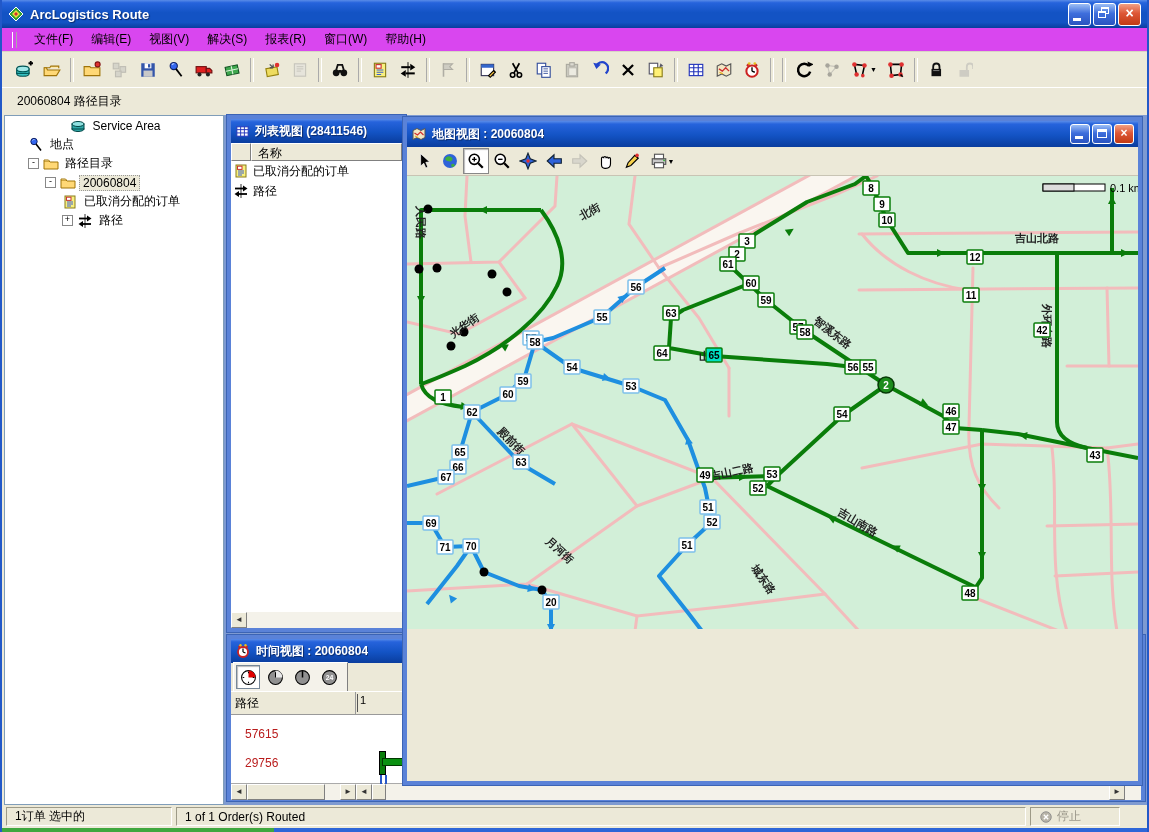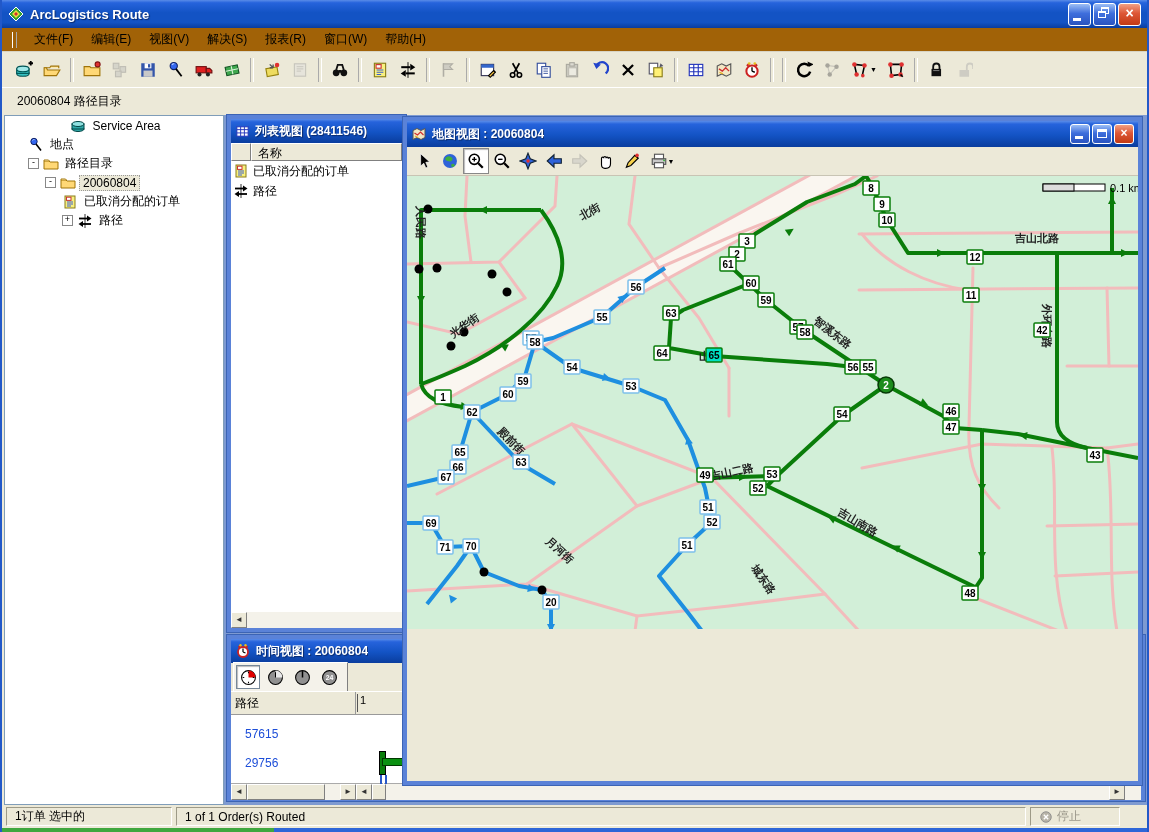--- a/index.html
+++ b/index.html
@@ -17,21 +17,21 @@
     background:linear-gradient(to bottom,#9CBEF5,#3E6EDC 45%,#2A54C0);position:relative;cursor:default;}
   .winbtn.close{background:linear-gradient(to bottom,#F2A083,#DD5636 45%,#C23A14);}
   .winbtn.small{width:18px;height:18px;}
   .g-min{position:absolute;left:4px;bottom:4px;width:8px;height:3px;background:#fff;}
   .g-max{position:absolute;left:4px;top:4px;width:10px;height:9px;border:1px solid #fff;border-top:3px solid #fff;box-sizing:border-box;}
   .g-restore1{position:absolute;left:7px;top:3px;width:8px;height:7px;border:1px solid #fff;border-top:2px solid #fff;box-sizing:border-box;}
   .g-restore2{position:absolute;left:4px;top:7px;width:8px;height:7px;border:1px solid #fff;border-top:2px solid #fff;background:#3E6EDC;box-sizing:border-box;}
   .g-close{position:absolute;left:0;top:0;width:100%;height:100%;color:#fff;font-weight:bold;
     font-size:14px;line-height:19px;text-align:center;}
   
-  #menubar{left:0;top:28px;width:100%;height:24px;background:#a16207;border-bottom:1px solid #d8d4c4;
+  #menubar{left:0;top:28px;width:100%;height:24px;background:#d946ef;border-bottom:1px solid #d8d4c4;
     display:flex;align-items:center;padding-left:10px;box-sizing:border-box;}
   #menubar .grip{width:3px;height:16px;border-left:1px solid #fff;border-right:1px solid #aaa;margin-right:8px;}
   .menuitem{padding:3px 9px;cursor:default;}
   #toolbar{left:0;top:52px;width:100%;height:36px;background:#ECE9D8;display:flex;align-items:center;
     padding-left:8px;box-sizing:border-box;border-bottom:1px solid #fff;}
   .tbsep{width:2px;height:24px;border-left:1px solid #aaa;border-right:1px solid #fff;margin:0 4px;}
   .tbbtn{width:26px;height:26px;display:flex;align-items:center;justify-content:center;border:1px solid transparent;}
   .tbbtn.disabled{opacity:.45;filter:grayscale(1);}
   #breadcrumb{left:0;top:88px;width:100%;height:27px;background:#ECE9D8;display:flex;align-items:center;
     padding-left:15px;box-sizing:border-box;}
@@ -70,21 +70,21 @@
   #timetools{height:28px;background:#ECE9D8;display:flex;align-items:center;padding:0 0 0 2px;}
   #clockgroup{display:flex;gap:3px;background:#F4F2EA;border:1px solid;border-color:#fff #808080 #808080 #fff;padding:2px 6px 2px 2px;}
   .clockbtn{width:22px;height:22px;display:flex;align-items:center;justify-content:center;border:1px solid transparent;}
   .clockbtn.pressed{border:1px solid #789;background:#fff;box-shadow:inset 1px 1px 1px #bbb;}
   #rulerrow{position:relative;height:22px;background:#ECE9D8;border-top:1px solid #fff;border-bottom:1px solid #999;}
   #rulercol{position:absolute;left:0;top:0;width:125px;height:22px;border-right:1px solid #999;padding:3px 0 0 4px;box-sizing:border-box;}
   .rtickmaj{position:absolute;top:2px;width:1px;height:18px;background:#555;}
   .rticklbl{position:absolute;top:2px;font-size:11px;color:#000;}
   .rtickmin{position:absolute;bottom:3px;width:2px;height:4px;background:#3A4EDC;}
   #timerows{position:relative;background:#fff;height:68px;border-bottom:1px solid #aaa;}
-  .trlabel{position:absolute;left:14px;font-size:12px;color:#1d4ed8;}
+  .trlabel{position:absolute;left:14px;font-size:12px;color:#b91c1c;}
   #vscroll{position:absolute;right:0;top:52px;width:16px;height:90px;background:#D6D2C2;}
   
   #statusbar{left:0;top:805px;width:100%;height:23px;background:#ECE9D8;display:flex;align-items:center;gap:4px;padding:0 4px;box-sizing:border-box;}
   .statuscell{border:1px solid;border-color:#9d9a87 #fff #fff #9d9a87;height:19px;box-sizing:border-box;
     display:flex;align-items:center;padding:0 8px;}
   #bottomstrip{left:0;top:828px;width:100%;height:4px;background:#2E66D8;}
   #bottomstrip .green{position:absolute;left:0;top:0;width:272px;height:4px;background:#3FA73F;}
   svg{display:block;}
   .maplbl{font-size:11px;fill:#222;font-weight:bold;}
 </style>

